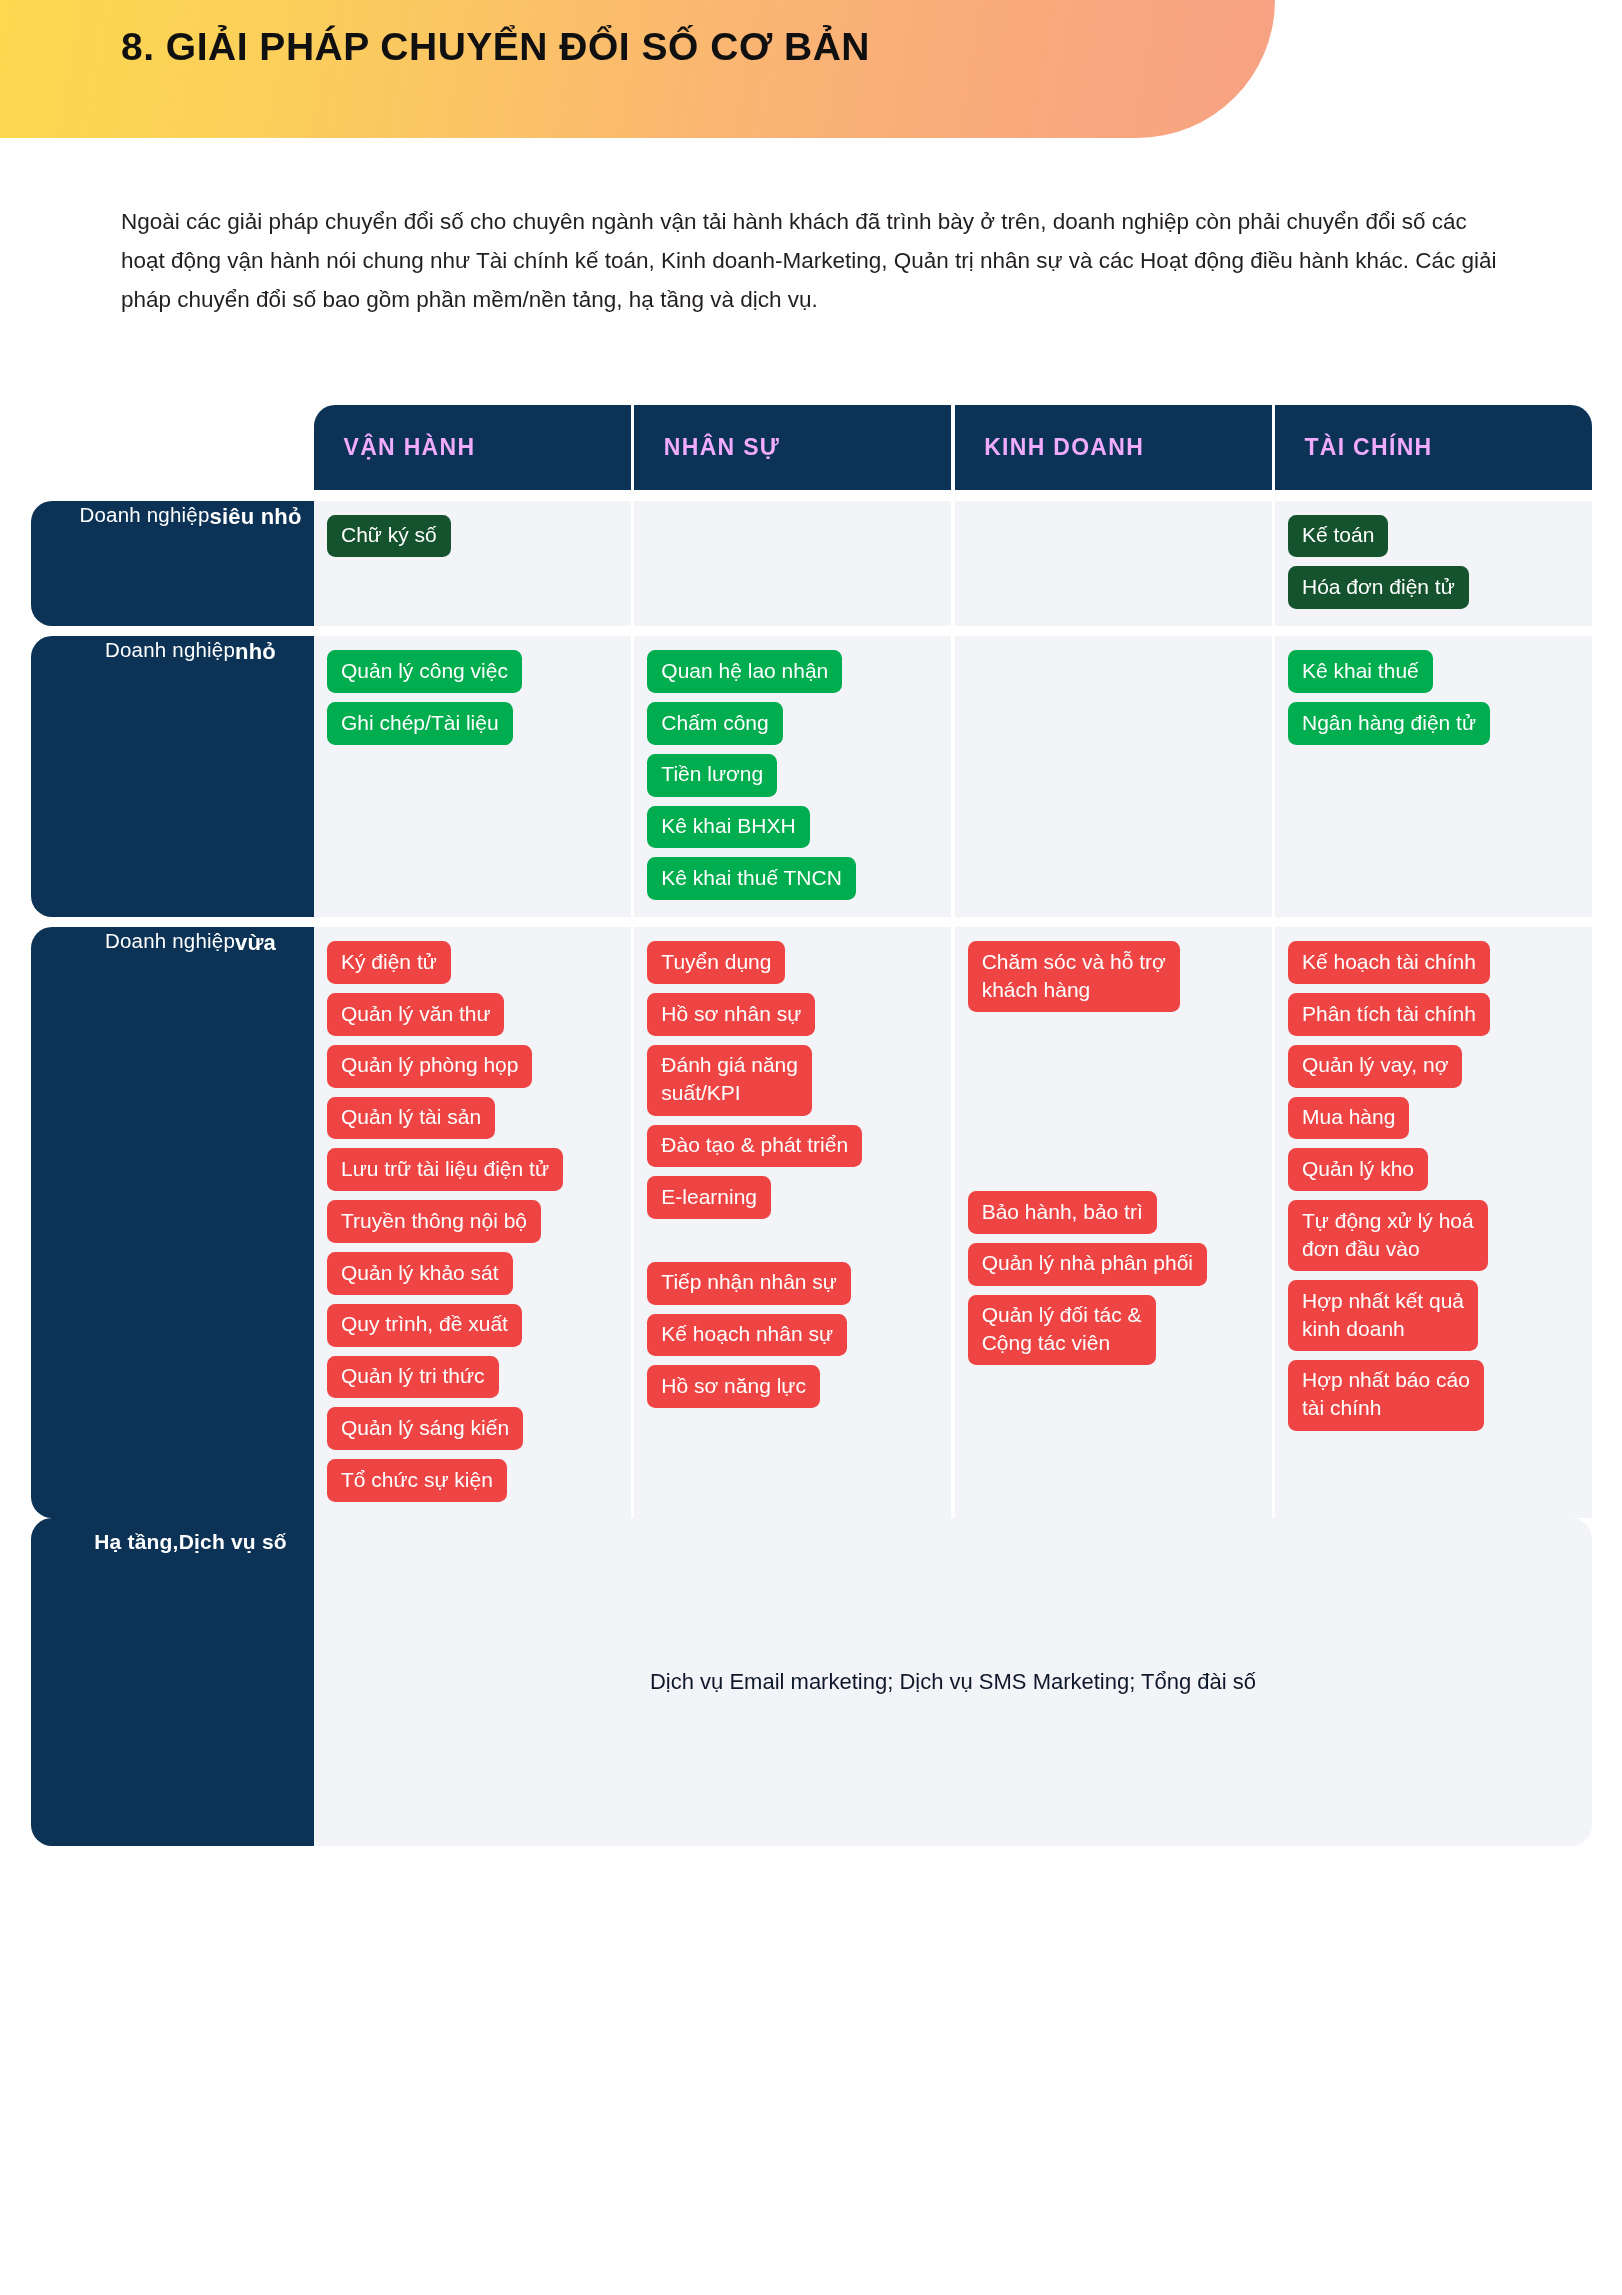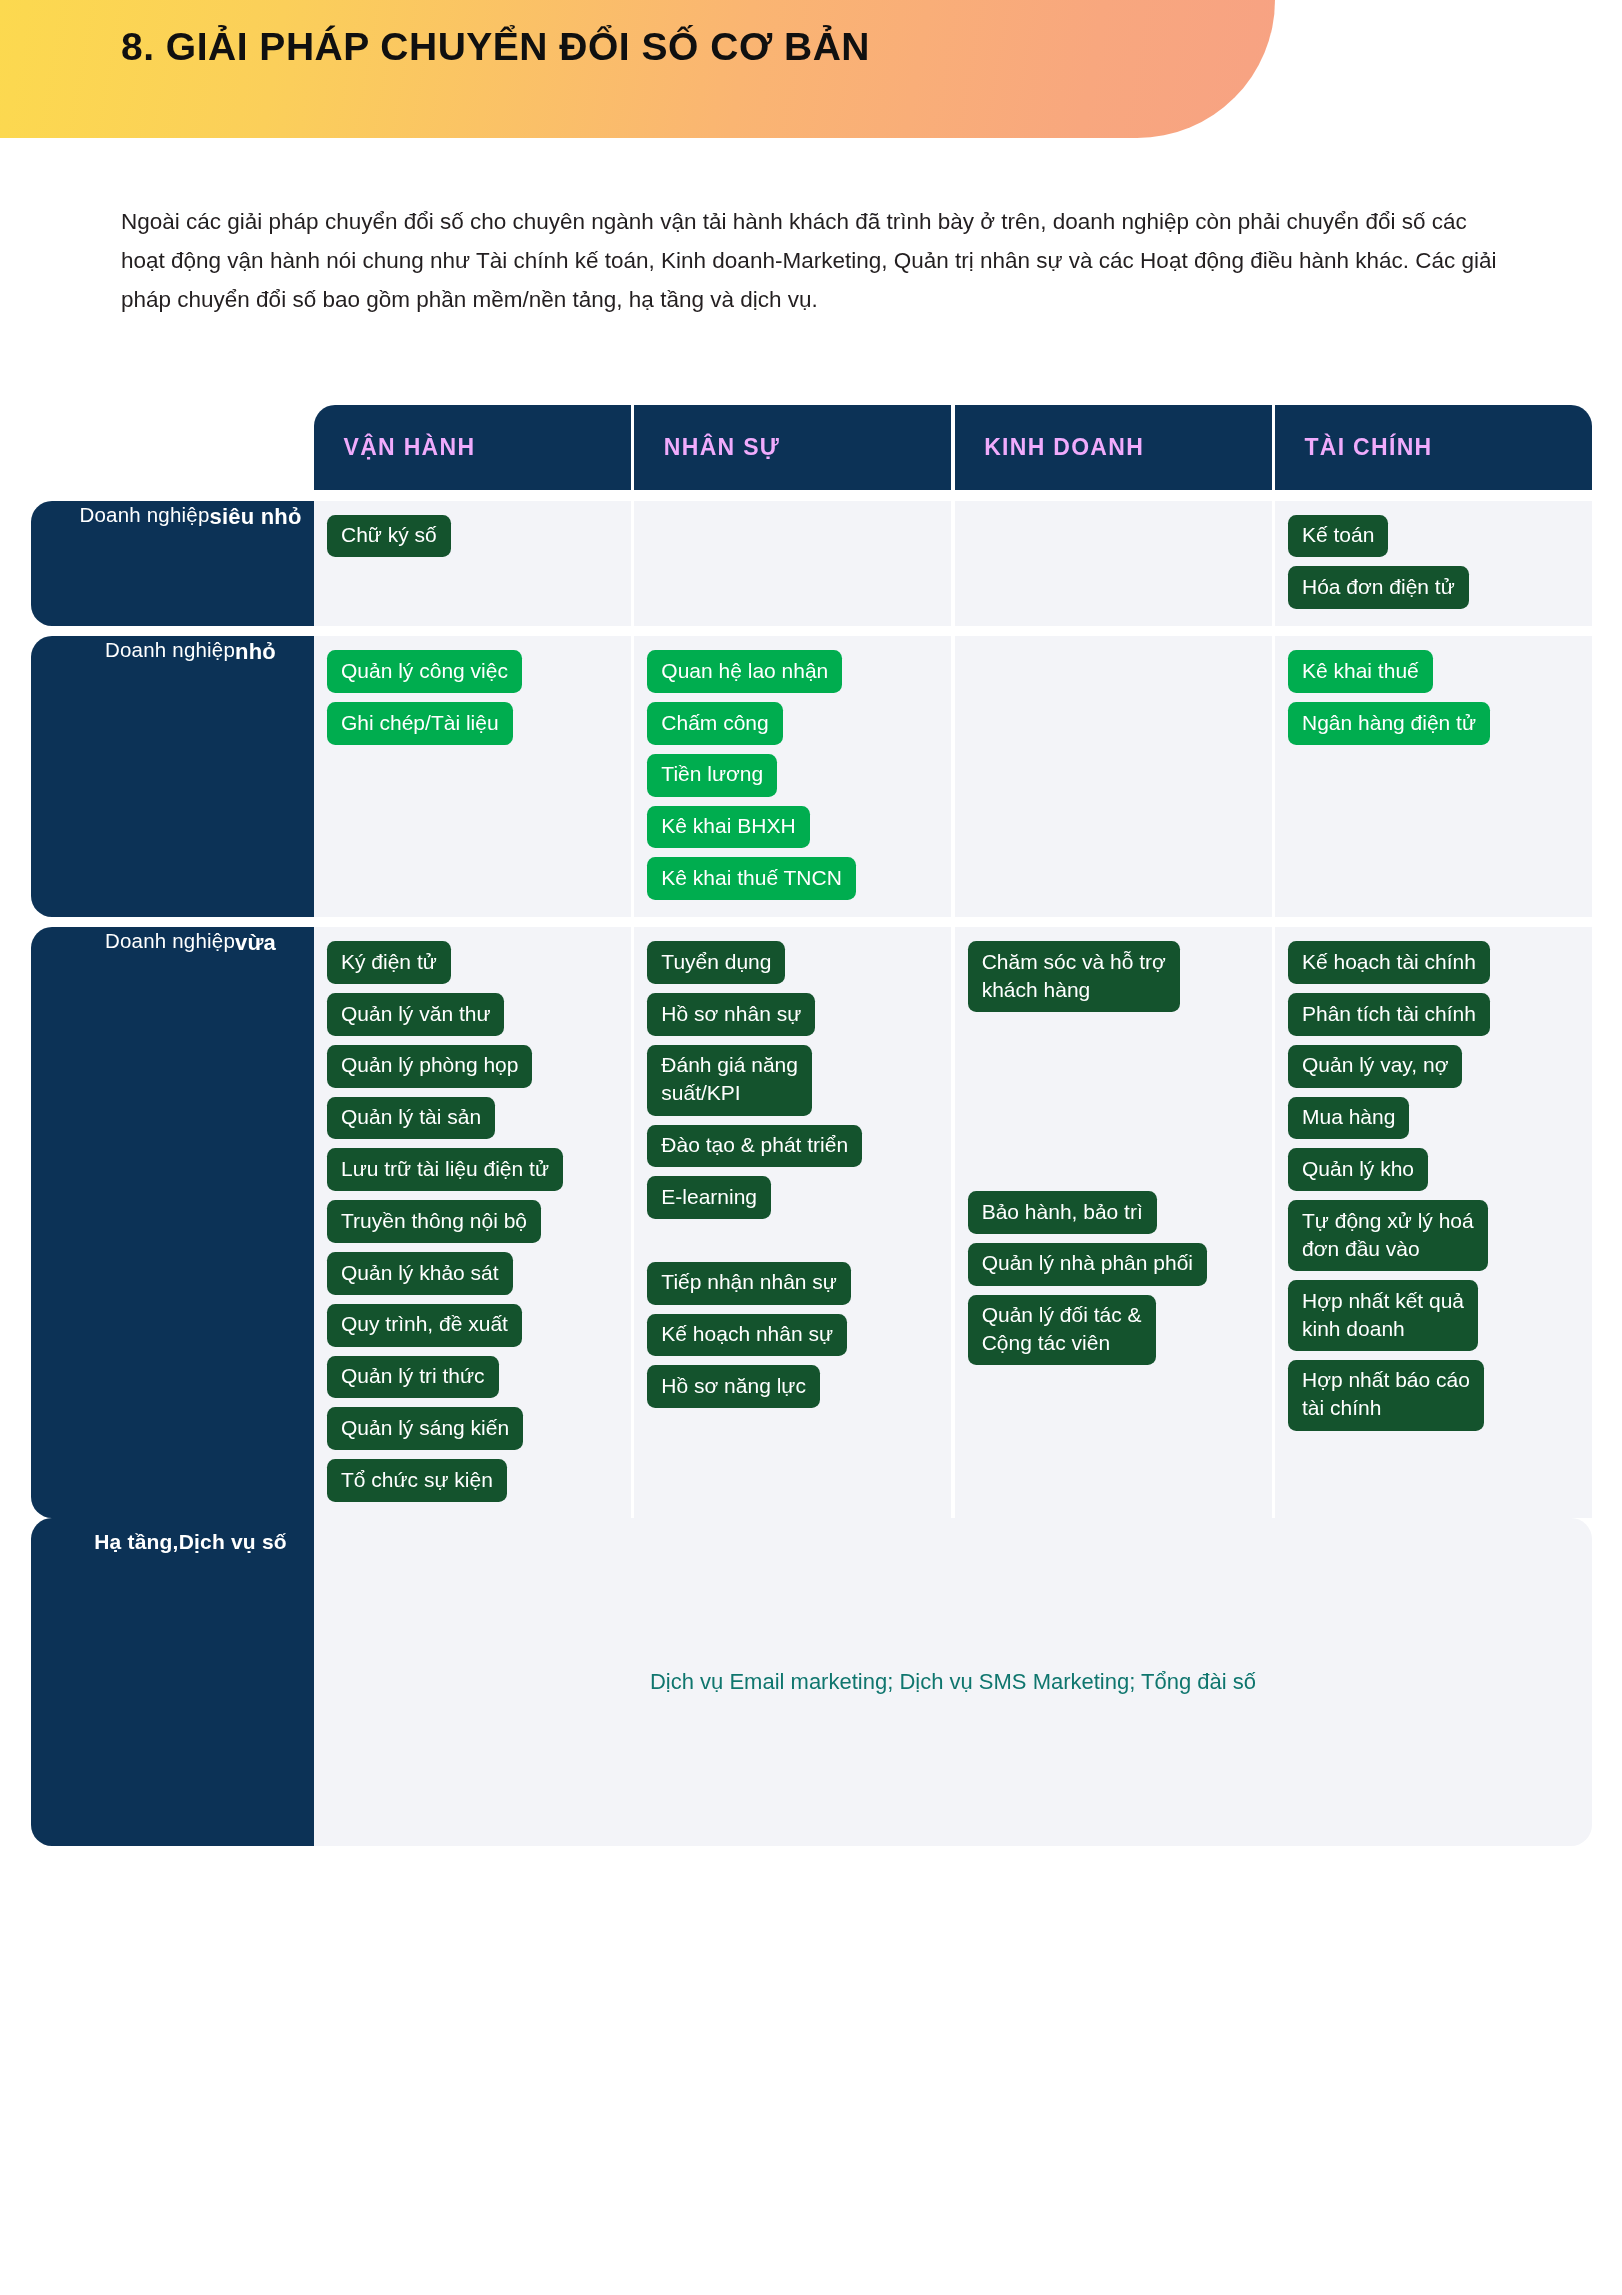--- a/index.html
+++ b/index.html
@@ -136,21 +136,21 @@
     box-sizing: border-box;
     color: #ffffff;
     font-size: 21px;
     line-height: 28px;
     padding: 6.6px 14px 8.2px 14px;
     border-radius: 8.2px;
     white-space: pre-line;
   }
   .pill.blue  { background: #14532d; }
   .pill.green { background: #00ad4f; }
-  .pill.teal  { background: #14532d; }
+  .pill.teal  { background: #ef4444; }
 
   .spacer-gap { flex: 0 0 auto; }
 
   
   .infra-row .label-cell { justify-content: center; }
   .infra-row .label-line1,
   .infra-row .label-line2 {
     font-size: 21px;
     font-weight: bold;
     line-height: 48px;
@@ -160,21 +160,21 @@
     background: #f3f4f8;
     border-top-right-radius: 21px;
     border-bottom-right-radius: 21px;
     display: flex;
     align-items: center;
     justify-content: center;
     min-height: 328px;
   }
   .infra-text {
     font-size: 22px;
-    color: #0f766e;
+    color: #0f172a;
     text-align: center;
   }
 
   
   .row-micro  .cell { min-height: 121px; }
   .row-small  .cell { min-height: 190px; }
   .row-medium .cell { min-height: 383px; }
 </style>
 </head>
 <body>

